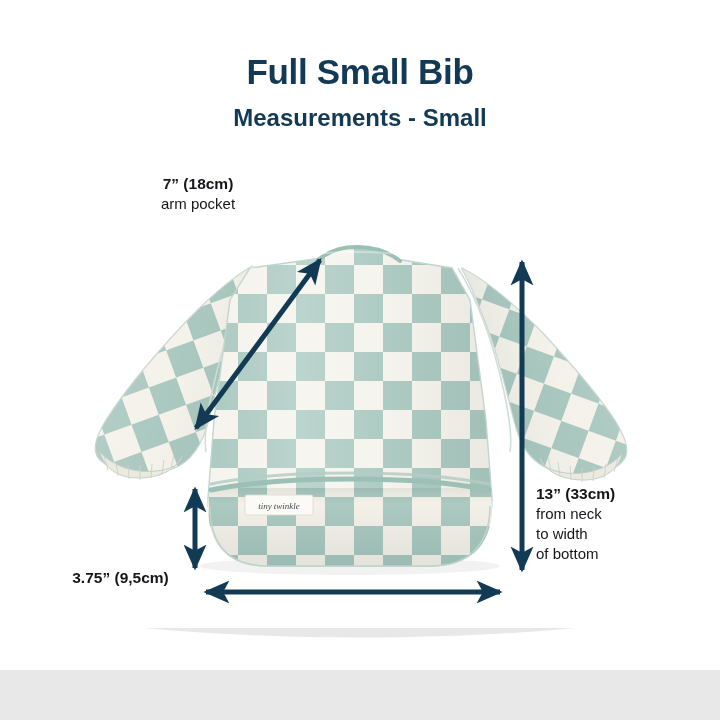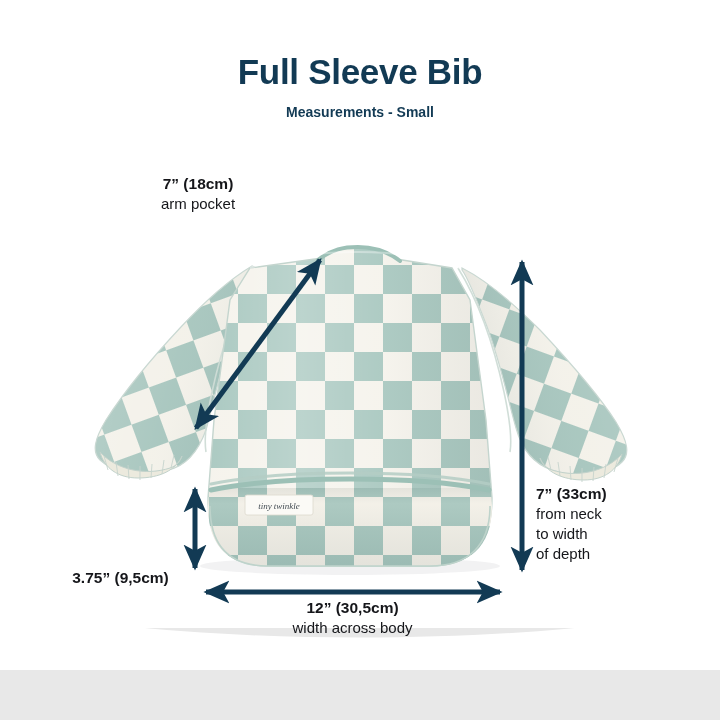--- a/index.html
+++ b/index.html
@@ -54,21 +54,21 @@
     letter-spacing: -0.3px;
     color: #123a54;
     z-index: 6;
   }
   .subtitle {
     position: absolute;
     left: 0;
     top: 104px;
     width: 720px;
     text-align: center;
-    font-size: 14px;
+    font-size: 24px;
     font-weight: bold;
     color: #123a54;
     z-index: 6;
   }
 
   
   .anno {
     position: absolute;
     color: #15161a;
     line-height: 1.32;
@@ -307,37 +307,33 @@
 
     <line x1="196" y1="428" x2="320" y2="260" stroke="#123a54" stroke-width="5" marker-start="url(#ah)" marker-end="url(#ah)"></line>
 
     <line x1="195" y1="489" x2="195" y2="568" stroke="#123a54" stroke-width="5" marker-start="url(#ah)" marker-end="url(#ah)"></line>
 
     <line x1="522" y1="262" x2="522" y2="570" stroke="#123a54" stroke-width="5" marker-start="url(#ah)" marker-end="url(#ah)"></line>
 
     <line x1="206" y1="592" x2="500" y2="592" stroke="#123a54" stroke-width="5" marker-start="url(#ah)" marker-end="url(#ah)"></line>
   </svg>
 
-  <div class="title">Full Sleeve Bib</div>
+  <div class="title">Full Small Bib</div>
   <div class="subtitle">Measurements - Small</div>
 
   <div class="anno" id="anno-arm">
     <span class="val">7” (18cm)</span>
     <span class="desc">arm pocket</span>
   </div>
 
   <div class="anno" id="anno-pocket">
     <span class="val">3.75” (9,5cm)</span>
   </div>
 
   <div class="anno" id="anno-neck">
-    <span class="val">7” (33cm)</span>
+    <span class="val">13” (33cm)</span>
     <span class="desc">from neck</span>
     <span class="desc">to width</span>
-    <span class="desc">of depth</span>
+    <span class="desc">of bottom</span>
   </div>
 
-  <div class="anno" id="anno-width">
-    <span class="val">12” (30,5cm)</span>
-    <span class="desc">width across body</span>
-  </div>
 
 </div>
 
 </body></html>

